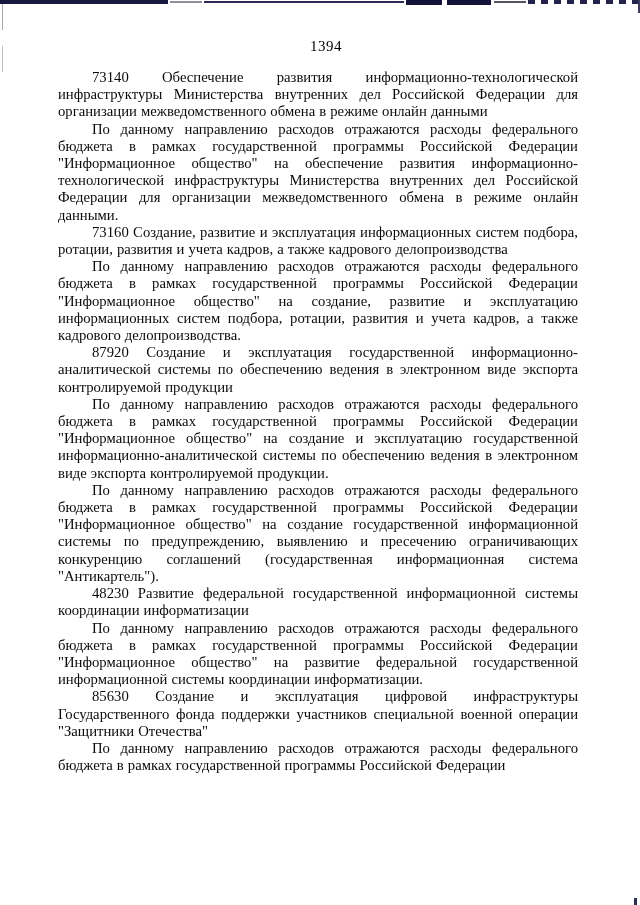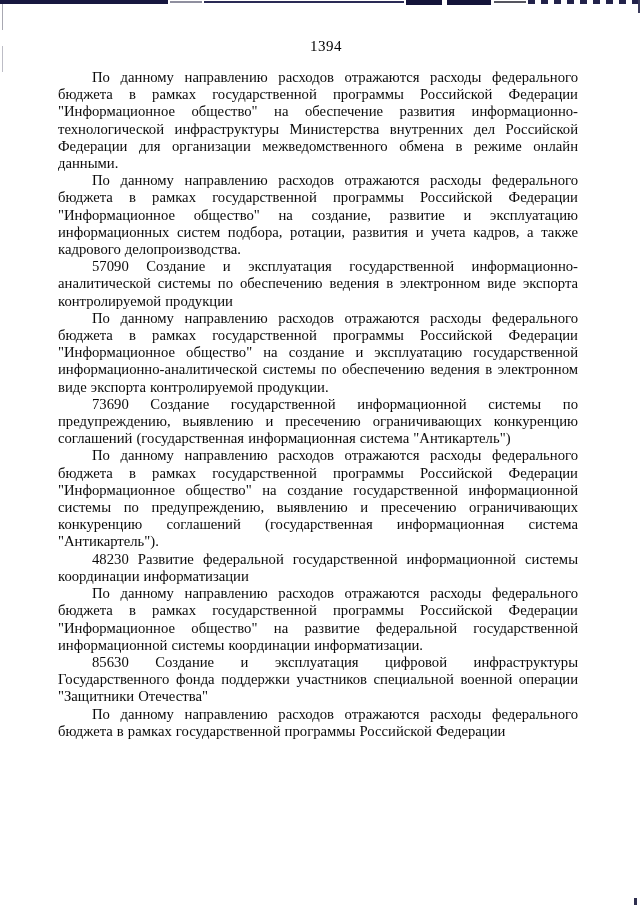--- a/index.html
+++ b/index.html
@@ -61,25 +61,26 @@
   <div class="artifact t-thin"></div>
   <div class="artifact t-dots"></div>
   <div class="artifact l-line1"></div>
   <div class="artifact l-line2"></div>
   <div class="artifact r-top"></div>
   <div class="artifact r-bottom"></div>
 
   <div class="page-number">1394</div>
 
   <div class="content" id="paragraphs">
+      <p>73140 Обеспечение развития информационно-технологической инфраструктуры Министерства внутренних дел Российской Федерации для организации межведомственного обмена в режиме онлайн данными</p>
       <p>По данному направлению расходов отражаются расходы федерального бюджета в рамках государственной программы Российской Федерации "Информационное общество" на обеспечение развития информационно-технологической инфраструктуры Министерства внутренних дел Российской Федерации для организации межведомственного обмена в режиме онлайн данными.</p>
+      <p>73160 Создание, развитие и эксплуатация информационных систем подбора, ротации, развития и учета кадров, а также кадрового делопроизводства</p>
       <p>По данному направлению расходов отражаются расходы федерального бюджета в рамках государственной программы Российской Федерации "Информационное общество" на создание, развитие и эксплуатацию информационных систем подбора, ротации, развития и учета кадров, а также кадрового делопроизводства.</p>
-      <p>57090 Создание и эксплуатация государственной информационно-аналитической системы по обеспечению ведения в электронном виде экспорта контролируемой продукции</p>
+      <p>87920 Создание и эксплуатация государственной информационно-аналитической системы по обеспечению ведения в электронном виде экспорта контролируемой продукции</p>
       <p>По данному направлению расходов отражаются расходы федерального бюджета в рамках государственной программы Российской Федерации "Информационное общество" на создание и эксплуатацию государственной информационно-аналитической системы по обеспечению ведения в электронном виде экспорта контролируемой продукции.</p>
-      <p>73690 Создание государственной информационной системы по предупреждению, выявлению и пресечению ограничивающих конкуренцию соглашений (государственная информационная система "Антикартель")</p>
       <p>По данному направлению расходов отражаются расходы федерального бюджета в рамках государственной программы Российской Федерации "Информационное общество" на создание государственной информационной системы по предупреждению, выявлению и пресечению ограничивающих конкуренцию соглашений (государственная информационная система "Антикартель").</p>
       <p>48230 Развитие федеральной государственной информационной системы координации информатизации</p>
       <p>По данному направлению расходов отражаются расходы федерального бюджета в рамках государственной программы Российской Федерации "Информационное общество" на развитие федеральной государственной информационной системы координации информатизации.</p>
       <p>85630 Создание и эксплуатация цифровой инфраструктуры Государственного фонда поддержки участников специальной военной операции "Защитники Отечества"</p>
       <p>По данному направлению расходов отражаются расходы федерального бюджета в рамках государственной программы Российской Федерации</p>
     </div>
 
 </div>
 
 </body></html>

